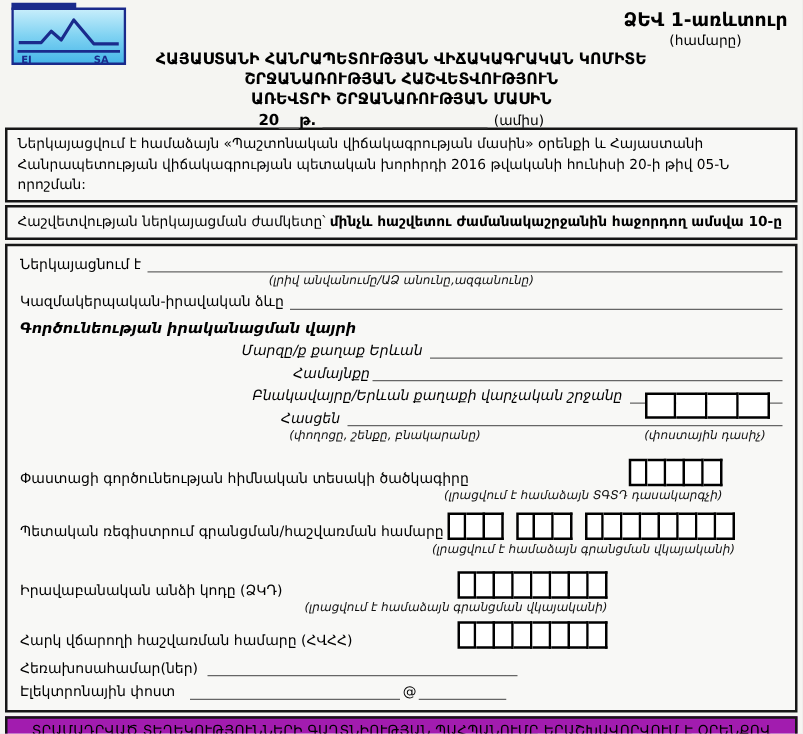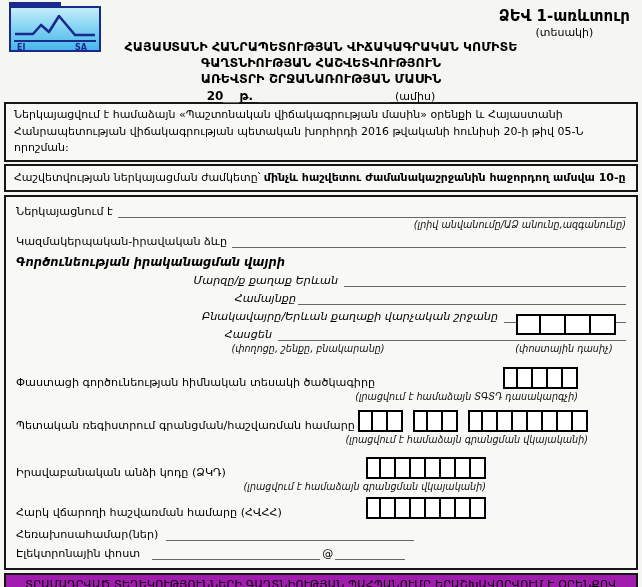--- a/index.html
+++ b/index.html
@@ -26,21 +26,21 @@
   .notice{border:2px solid #161616;background:#f8f8f6;padding:3px 8px;font-size:11px;line-height:1.5;}
   .notice.second{margin-top:2px;padding-top:4px;padding-bottom:4px;}
   .notice .b{font-weight:bold;}
   
   .main-box{border:2px solid #161616;background:#f8f8f6;margin-top:3px;padding:4px 10px 8px 10px;position:relative;}
   .f-row{display:flex;align-items:flex-end;font-size:11.2px;}
   .lbl{white-space:nowrap;}
   .fill{border-bottom:1px solid #666;height:12px;}
   .grow{flex:1;margin-left:5px;}
   .hint{font-style:italic;font-size:9.6px;color:#111;}
-  .hint-center{text-align:right;margin-top:1px;}
+  .hint-center{text-align:center;margin-top:1px;}
   .hint-right{text-align:right;margin-top:2px;}
   .loc-heading{font-weight:bold;font-style:italic;font-size:11.6px;margin-top:7px;}
   .loc-block{position:relative;padding-left:12px;font-style:italic;font-size:11.2px;}
   .loc-block .f-row{margin-top:5px;justify-content:flex-end;}
   .loc-hints{position:relative;height:14px;margin-top:2px;}
   .hint-street{position:absolute;left:120px;width:320px;text-align:center;}
   .hint-postal{position:absolute;right:2px;width:120px;text-align:center;}
   
   .cells{display:flex;}
   .cells .cell{width:15px;height:22px;background:#fff;border:2px solid #000;box-sizing:border-box;}
@@ -89,26 +89,26 @@
       <rect x="1" y="5" width="90" height="44" fill="url(#sky)" stroke="#1a2a8c" stroke-width="2"></rect>
       <rect x="0" y="0" width="52" height="6" fill="#1a2a8c"></rect>
       <polyline points="6,32 24,32 32,23 40,30 50,14 66,33 86,33" fill="none" stroke="#1a2a8c" stroke-width="2.6" stroke-linejoin="round"></polyline>
       <line x1="5" y1="39" x2="87" y2="39" stroke="#1a2a8c" stroke-width="2.2"></line>
       <text x="8" y="48" font-size="8" font-weight="bold" fill="#1a2a8c">EI</text>
       <text x="66" y="48" font-size="8" font-weight="bold" fill="#1a2a8c">SA</text>
     </svg>
 
     <div class="form-code">
       <div class="code">ՁԵՎ 1-առևտուր</div>
-      <div class="period">(տեսակի)</div>
+      <div class="period">(համարը)</div>
     </div>
 
     <div class="org-lines">
       <div>ՀԱՅԱՍՏԱՆԻ ՀԱՆՐԱՊԵՏՈՒԹՅԱՆ ՎԻՃԱԿԱԳՐԱԿԱՆ ԿՈՄԻՏԵ</div>
-      <div>ԳԱՂՏՆԻՈՒԹՅԱՆ ՀԱՇՎԵՏՎՈՒԹՅՈՒՆ</div>
+      <div>ՇՐՋԱՆԱՌՈՒԹՅԱՆ ՀԱՇՎԵՏՎՈՒԹՅՈՒՆ</div>
       <div>ԱՌԵՎՏՐԻ ՇՐՋԱՆԱՌՈՒԹՅԱՆ ՄԱՍԻՆ</div>
     </div>
 
     <div class="date-line">
       <span class="b">20</span>
       <span class="gap fill"></span>
       <span class="b">թ.</span>
       <span class="line"></span>
       <span class="month">(ամիս)</span>
     </div>

